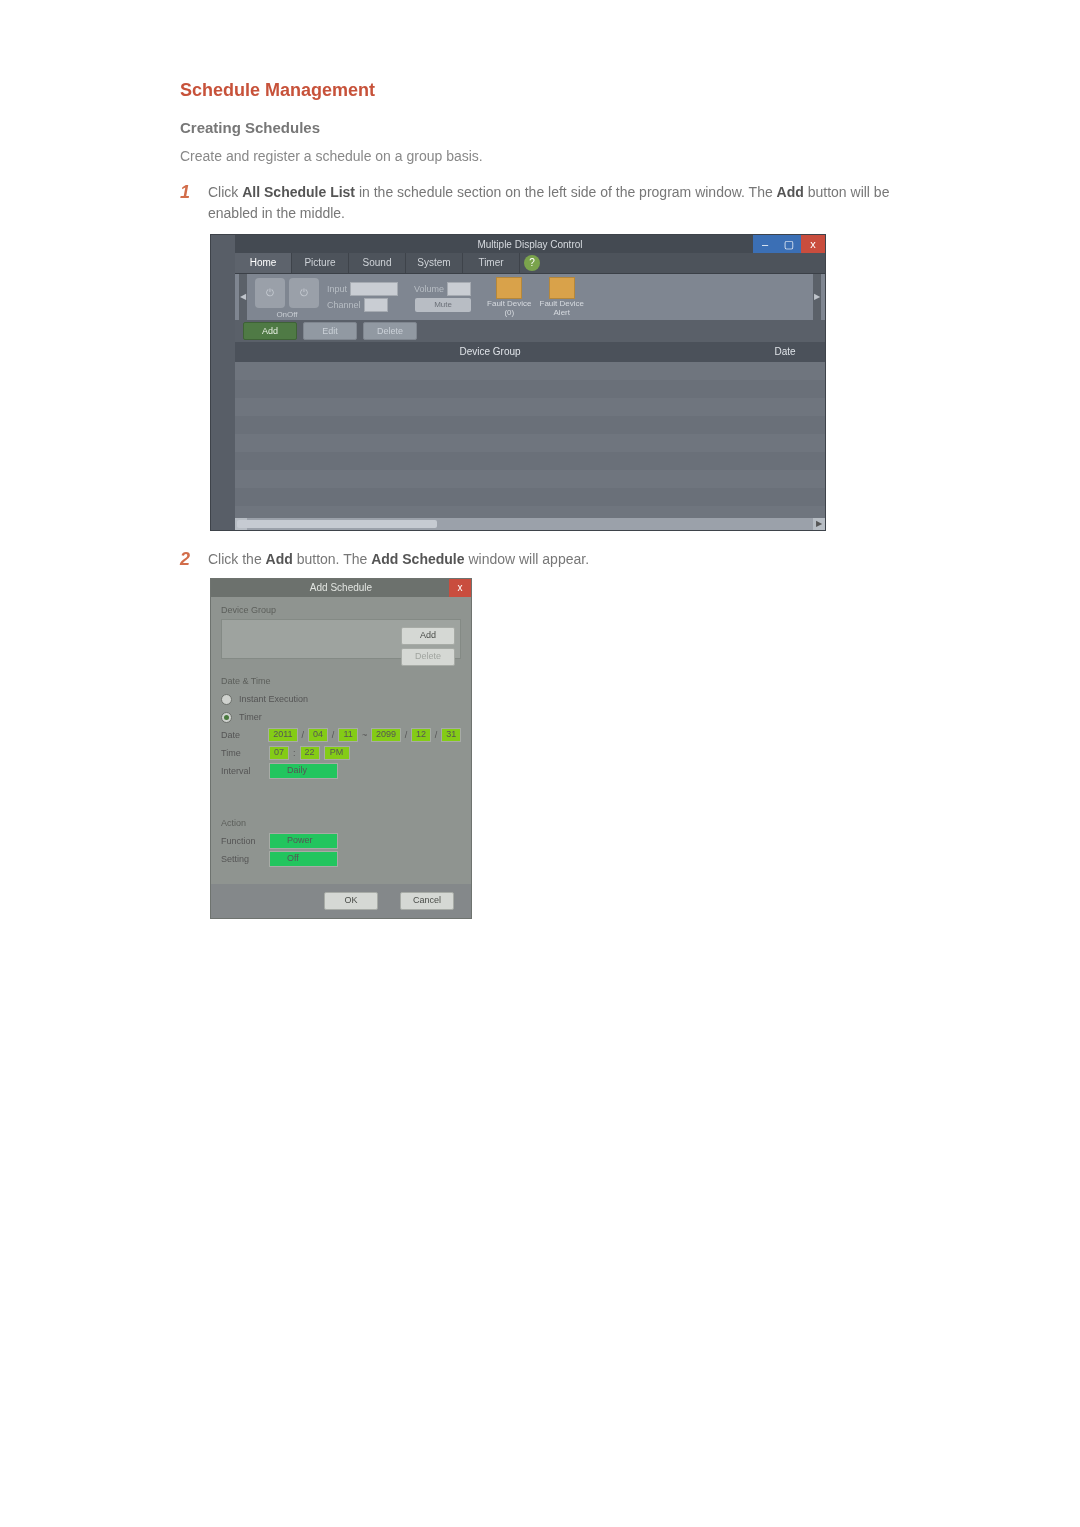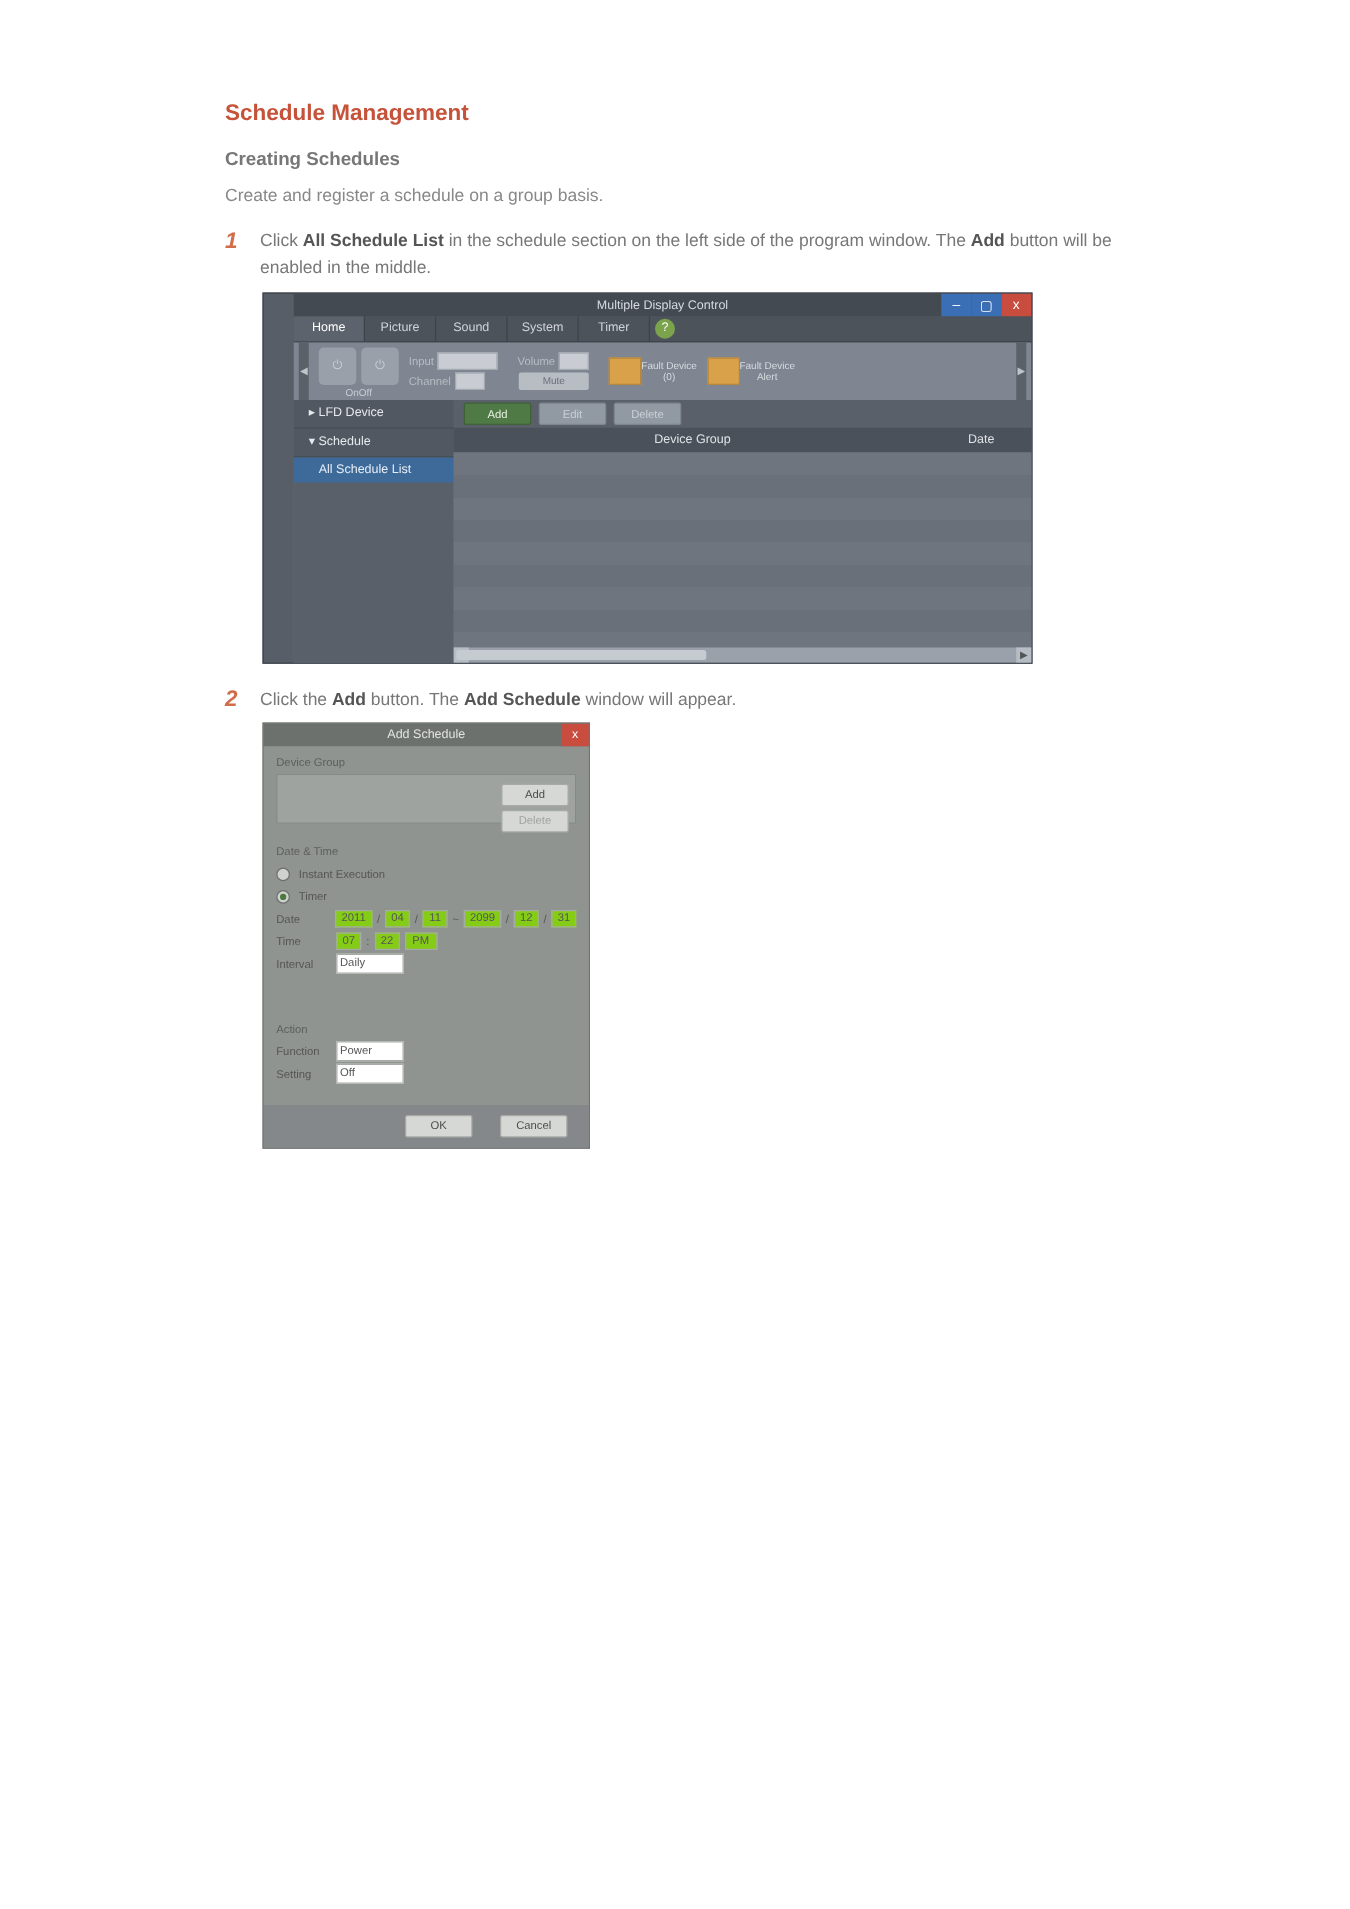--- a/index.html
+++ b/index.html
@@ -149,21 +149,21 @@
   .power-lbl { font-size:8px;color:#c9ced4;text-align:center;}
   .ribbon-field {
     display:flex;flex-direction:column;gap:2px;
     font-size:9px;color:#b7bdc4;
   }
   .field-row{display:flex;align-items:center;gap:3px;}
   .field-input{width:46px;height:12px;background:#c9cdd3;border:1px solid #a6abb2;}
   .field-input.sm{width:22px;}
   .mute-btn{width:56px;height:14px;background:#b8bdc4;font-size:8px;color:#6b7078;text-align:center;line-height:14px;border-radius:2px;}
   .fault-group{display:flex;gap:8px;margin-left:10px;}
-  .fault-item{display:flex;flex-direction:row;align-items:center;font-size:8px;color:#d7dbe0;}
+  .fault-item{display:flex;flex-direction:column;align-items:center;font-size:8px;color:#d7dbe0;}
   .fault-ic{width:24px;height:20px;background:#d9a24a;border:1px solid #b5873a;}
   .side-and-main{display:flex;height:210px;background:#6d737c;}
   .sidebar{width:128px;background:#5a6069;display:flex;flex-direction:column;}
   .side-sec{height:22px;line-height:22px;padding-left:12px;font-size:10px;color:#e6e9ed;background:#525861;border-bottom:1px solid #454b52;}
   .side-sub{height:20px;line-height:20px;padding-left:20px;font-size:10px;background:#3e6a9a;color:#e6eef7;}
   .main-area{flex:1;display:flex;flex-direction:column;}
   .toolbar{height:22px;background:#5a6069;display:flex;align-items:center;gap:6px;padding-left:8px;}
   .tbtn{width:52px;height:16px;font-size:9px;text-align:center;line-height:16px;border-radius:2px;}
   .tbtn.add{background:#4f7a45;color:#e8f0e4;border:1px solid #3e6236;}
   .tbtn.dis{background:#9199a2;color:#cbd1d8;border:1px solid #7f868f;}
@@ -182,21 +182,21 @@
   .dlg-body{padding:8px 10px;background:#8f9490;}
   .fieldset{border:none;margin:0 0 8px 0;padding:0;}
   .fs-legend{font-size:9px;color:#5c5f5b;margin-bottom:4px;display:block;}
   .dg-box{background:#9ea39f;height:38px;border:1px solid #848a85;margin-bottom:4px;}
   .dg-btns{display:flex;flex-direction:column;gap:3px;align-items:flex-end;padding-right:6px;margin-top:-36px;margin-bottom:10px;}
   .dlg-btn{width:52px;height:16px;background:#d5d8d4;border:1px solid #a7aba6;text-align:center;font-size:9px;line-height:14px;color:#4a4d49;border-radius:2px;}
   .dlg-btn.dis{color:#a0a49f;}
   .dt-row{display:flex;align-items:center;gap:4px;height:18px;font-size:9px;color:#555;}
   .dt-label{width:44px;}
   .spin{width:28px;height:12px;background:#84cc16;border:1px solid #a7aba6;display:inline-block;text-align:center;}
-  .sel{width:50px;height:14px;background:#ffffff;border:1px solid #a7aba6;display:inline-block;text-align:left;padding-left:2px;line-height:12px;}
+  .sel{width:50px;height:14px;background:#22c55e;border:1px solid #a7aba6;display:inline-block;text-align:left;padding-left:17px;line-height:12px;}
   .radio{width:9px;height:9px;border-radius:50%;border:1px solid #6c706b;display:inline-block;margin-right:3px;background:#cfd2ce;}
   .radio.sel-r::after{content:"";display:block;width:5px;height:5px;border-radius:50%;background:#4a7a3e;margin:2px;}
   .dlg-footer{display:flex;justify-content:flex-end;gap:22px;padding:8px 17px;background:#84888a;}
 </style>
 </head>
 <body>
 
 <div class="page">
   <div class="section-title">Schedule Management</div>
   <div class="subsection-title">Creating Schedules</div>
@@ -269,25 +269,20 @@
           </div>
         <div class="fault-item">
             <div class="fault-ic"></div>
             <span style="white-space:pre;text-align:center">Fault Device
 Alert</span>
           </div>
       </div>
       <div class="nav-arrow" style="margin-left:auto">▶</div>
     </div>
     <div class="side-and-main">
-      <div class="sidebar">
-        <div class="side-sec">▸ <span>LFD Device</span></div>
-        <div class="side-sec">▾ <span>Schedule</span></div>
-        <div class="side-sub">All Schedule List</div>
-      </div>
       <div class="main-area">
         <div class="toolbar">
           <div class="tbtn add">Add</div>
           <div class="tbtn dis">Edit</div>
           <div class="tbtn dis">Delete</div>
         </div>
         <div class="grid-head">
           <div class="col-group">Device Group</div>
           <div class="col-date">Date</div>
         </div>

